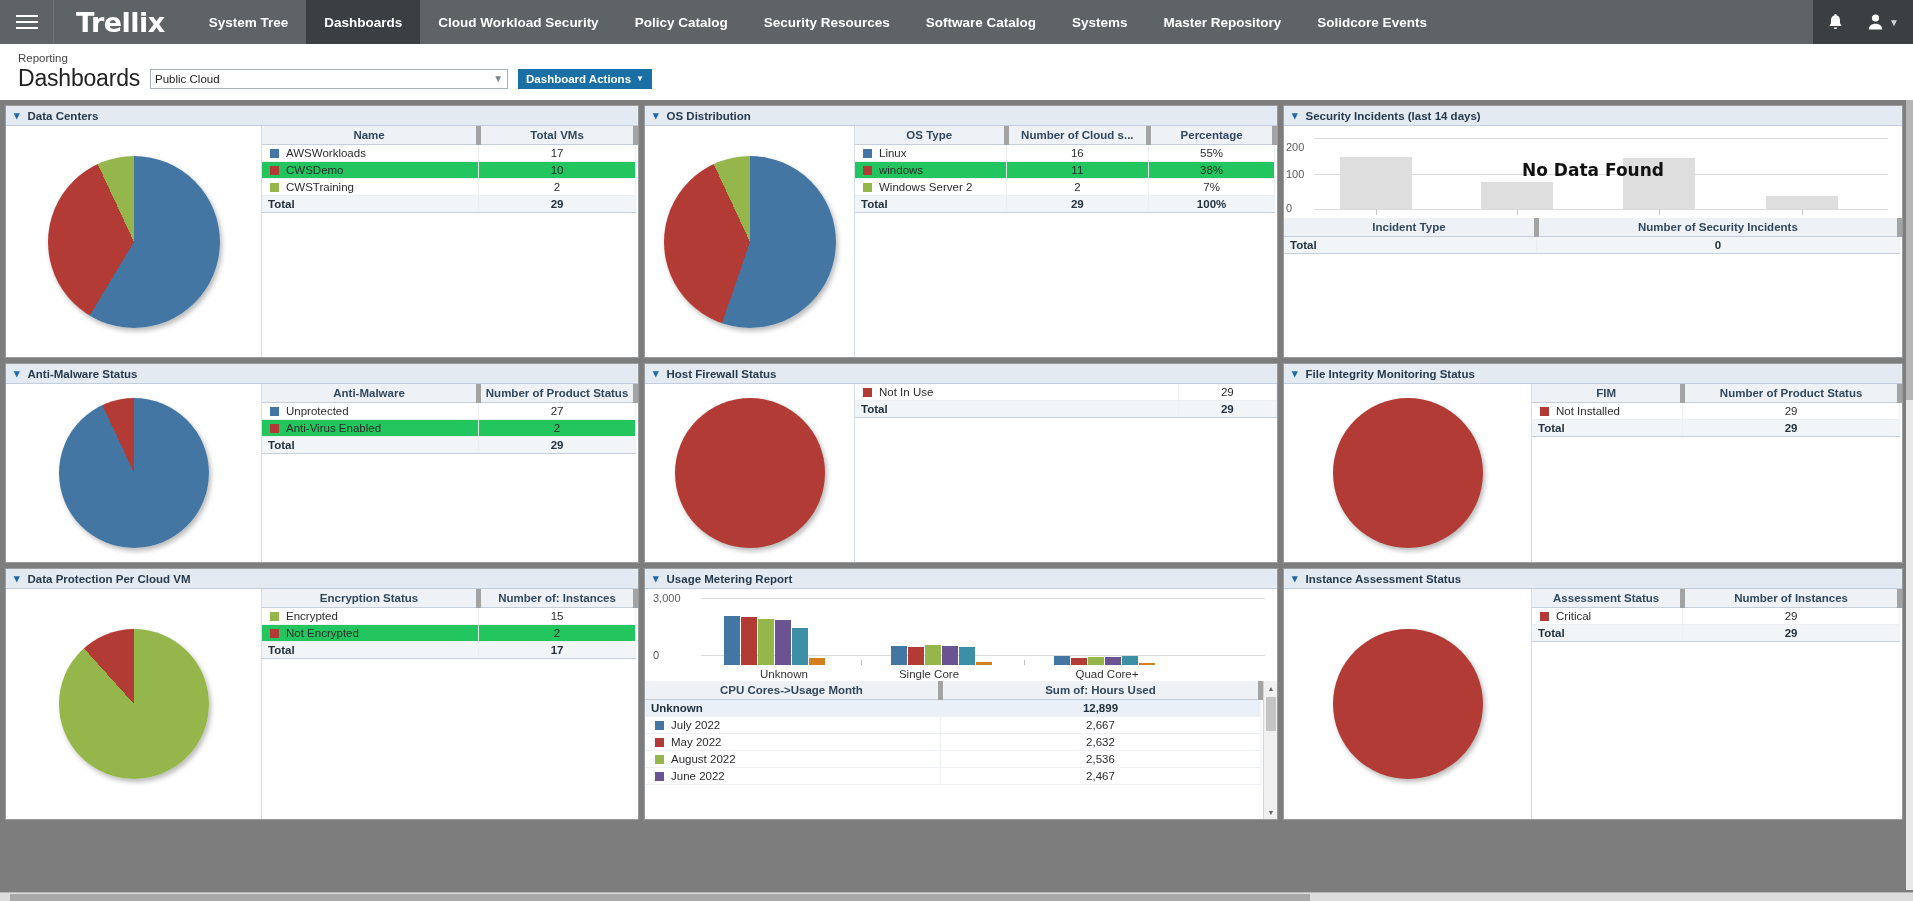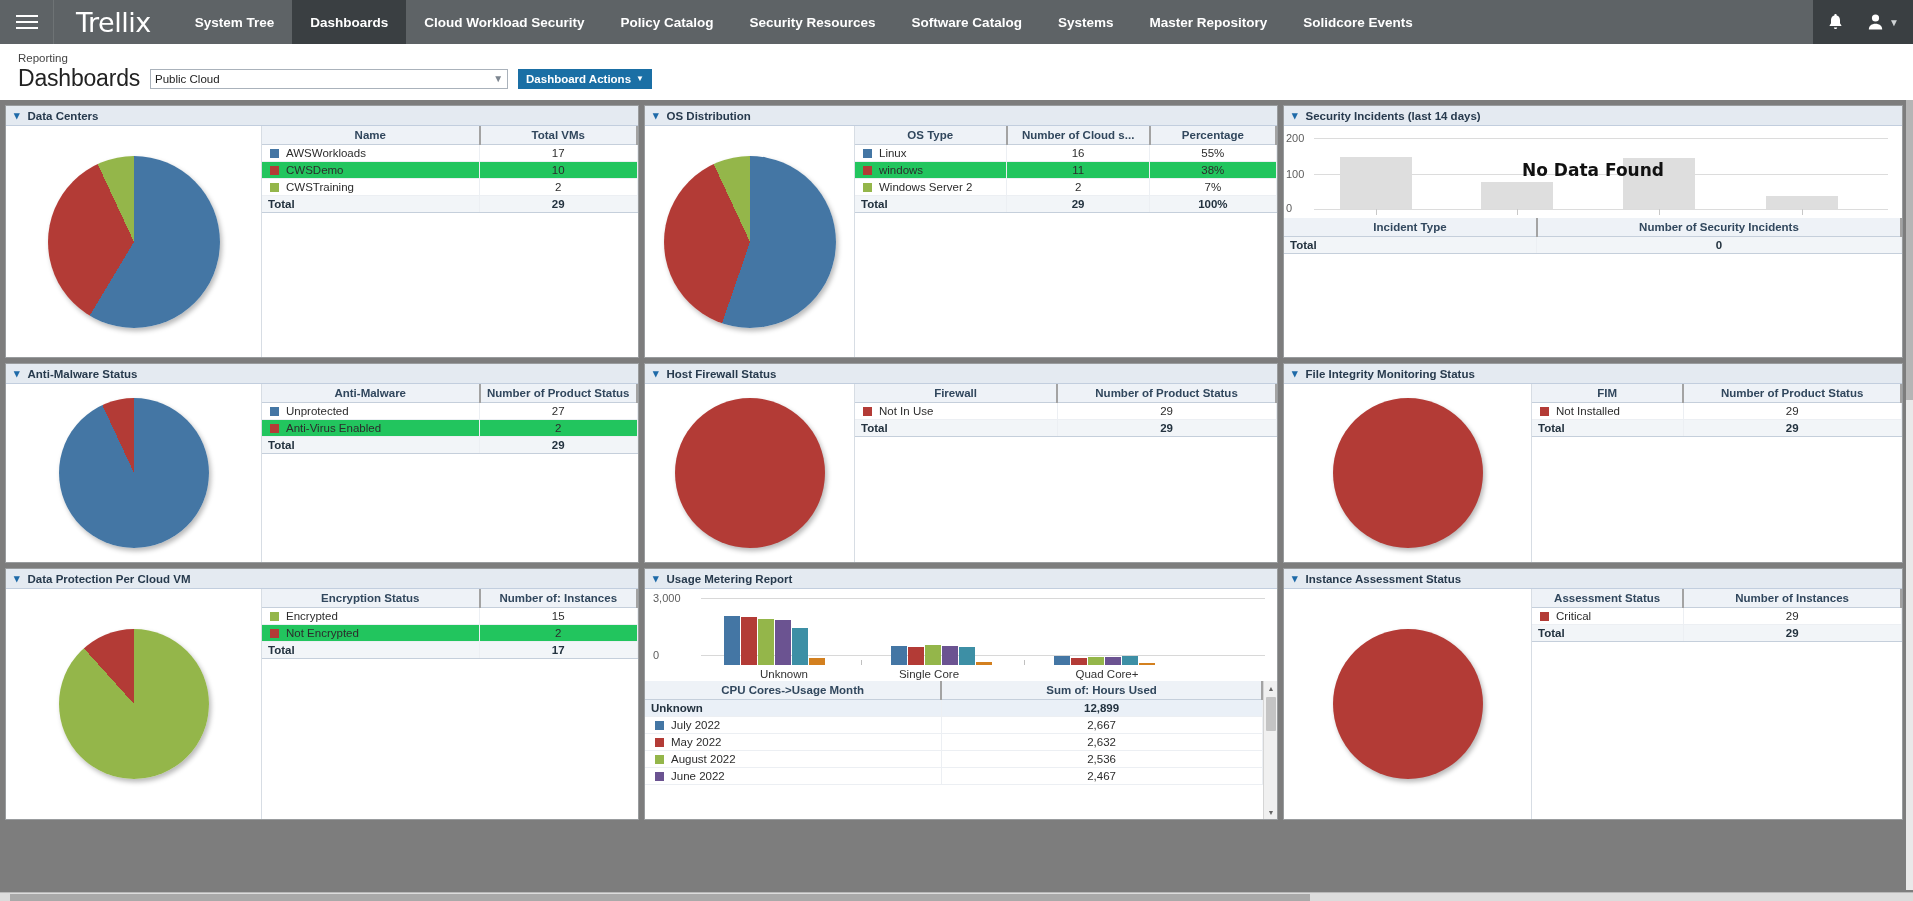--- a/index.html
+++ b/index.html
@@ -18,21 +18,21 @@
     position: relative;
   }
   .hamburger {
     width: 54px; display: flex; flex-direction: column; align-items: center;
     justify-content: center; gap: 4px; cursor: pointer;
     border-right: 1px solid #6e7375;
   }
   .hamburger span { display: block; width: 22px; height: 2px; background: #fff; }
   .brand {
     display: flex; align-items: center; padding: 0 26px 0 22px;
-    font-size: 27px; font-weight: normal; color: #fff; letter-spacing: -0.5px;
+    font-size: 27px; font-weight: bold; color: #fff; letter-spacing: -0.5px;
     font-family: "DejaVu Sans", sans-serif;
     text-align: center;
   }
   .navitems { display: flex; align-items: stretch; }
   .navitem {
     display: flex; align-items: center; padding: 0 18px;
     color: #ffffff; font-size: 13.5px; font-weight: bold; cursor: pointer;
     white-space: nowrap;
   }
   .navitem.active { background: #3a3f42; }
@@ -84,21 +84,21 @@
   .chart-half { width: 256px; flex: 0 0 256px; display:flex;
     align-items:center; justify-content:center; background:#fff;
     border-right: 1px solid #d7dde4; }
   .table-half { flex: 1; overflow: hidden; }
 
   
   table.dt { width: 100%; border-collapse: collapse; font-size: 11.5px; }
   table.dt th {
     background: #eef2f7; color: #31475d; font-weight: bold;
     font-size: 11.5px; text-align: center; padding: 3px 4px;
-    border-bottom: 1px solid #c5cfdb; border-right: 2px solid #a3a3a3;
+    border-bottom: 1px solid #c5cfdb; border-right: 5px solid #a3a3a3;
     white-space: nowrap;
   }
   table.dt td {
     padding: 2px 6px; border-bottom: 1px solid #eceff3;
     border-right: 1px solid #eceff3; color: #2c2c2c; height: 15px;
   }
   table.dt td.num { text-align: center; }
   table.dt tr.alt td { background: #22c55e; }
   table.dt tr.totrow td {
     font-weight: bold; background:#f2f5f8; color:#23323f;
@@ -299,21 +299,21 @@
       </div>
     </div>
 
     <div class="panel" style="width:620px;height:253px;">
       <div class="panel-head">
         <span class="chev">▾</span>
         <span class="panel-title">Security Incidents (last 14 days)</span>
       </div>
       <div style="flex:0 0 auto;">
         <div class="nodata-chart">
-          <div class="nd-axis-lbl" style="top:6px;">200</div>
+          <div class="nd-axis-lbl" style="top:15px;">200</div>
           <div class="nd-axis-lbl" style="top:42px;">100</div>
           <div class="nd-axis-lbl" style="top:76px;">0</div>
           <div class="nd-grid" style="top:12px;"></div>
           <div class="nd-grid" style="top:48px;"></div>
           <div class="nd-grid" style="top:83px;"></div>
           <div class="nd-bar" style="left:56px;width:72px;top:31px;height:52px;"></div>
           <div class="nd-bar" style="left:197px;width:72px;top:56px;height:27px;"></div>
           <div class="nd-bar" style="left:339px;width:72px;top:32px;height:51px;"></div>
           <div class="nd-bar" style="left:482px;width:72px;top:70px;height:13px;"></div>
           <div class="nd-tick" style="left:92px;top:83px;"></div>
@@ -381,24 +381,20 @@
         <span class="chev">▾</span>
         <span class="panel-title">Host Firewall Status</span>
       </div>
       <div class="panel-body">
         <div class="chart-half" style="width:210px;flex:0 0 210px;">
           <div class="pie" style="width:150px;height:150px;background:#b33b36;"></div>
         </div>
         <div class="table-half">
           <table class="dt">
             <tbody>
-                <tr>
-              <th style="width:48%">Firewall</th>
-              <th>Number of Product Status</th>
-            </tr>
             <tr>
               <td class="lbl-cell"><span class="swatch" style="background:#b33b36"></span><span>Not In Use</span></td>
               <td class="num">29</td>
             </tr>
             <tr class="totrow">
               <td>Total</td>
               <td class="num">29</td>
             </tr>
           </tbody>
             </table>

